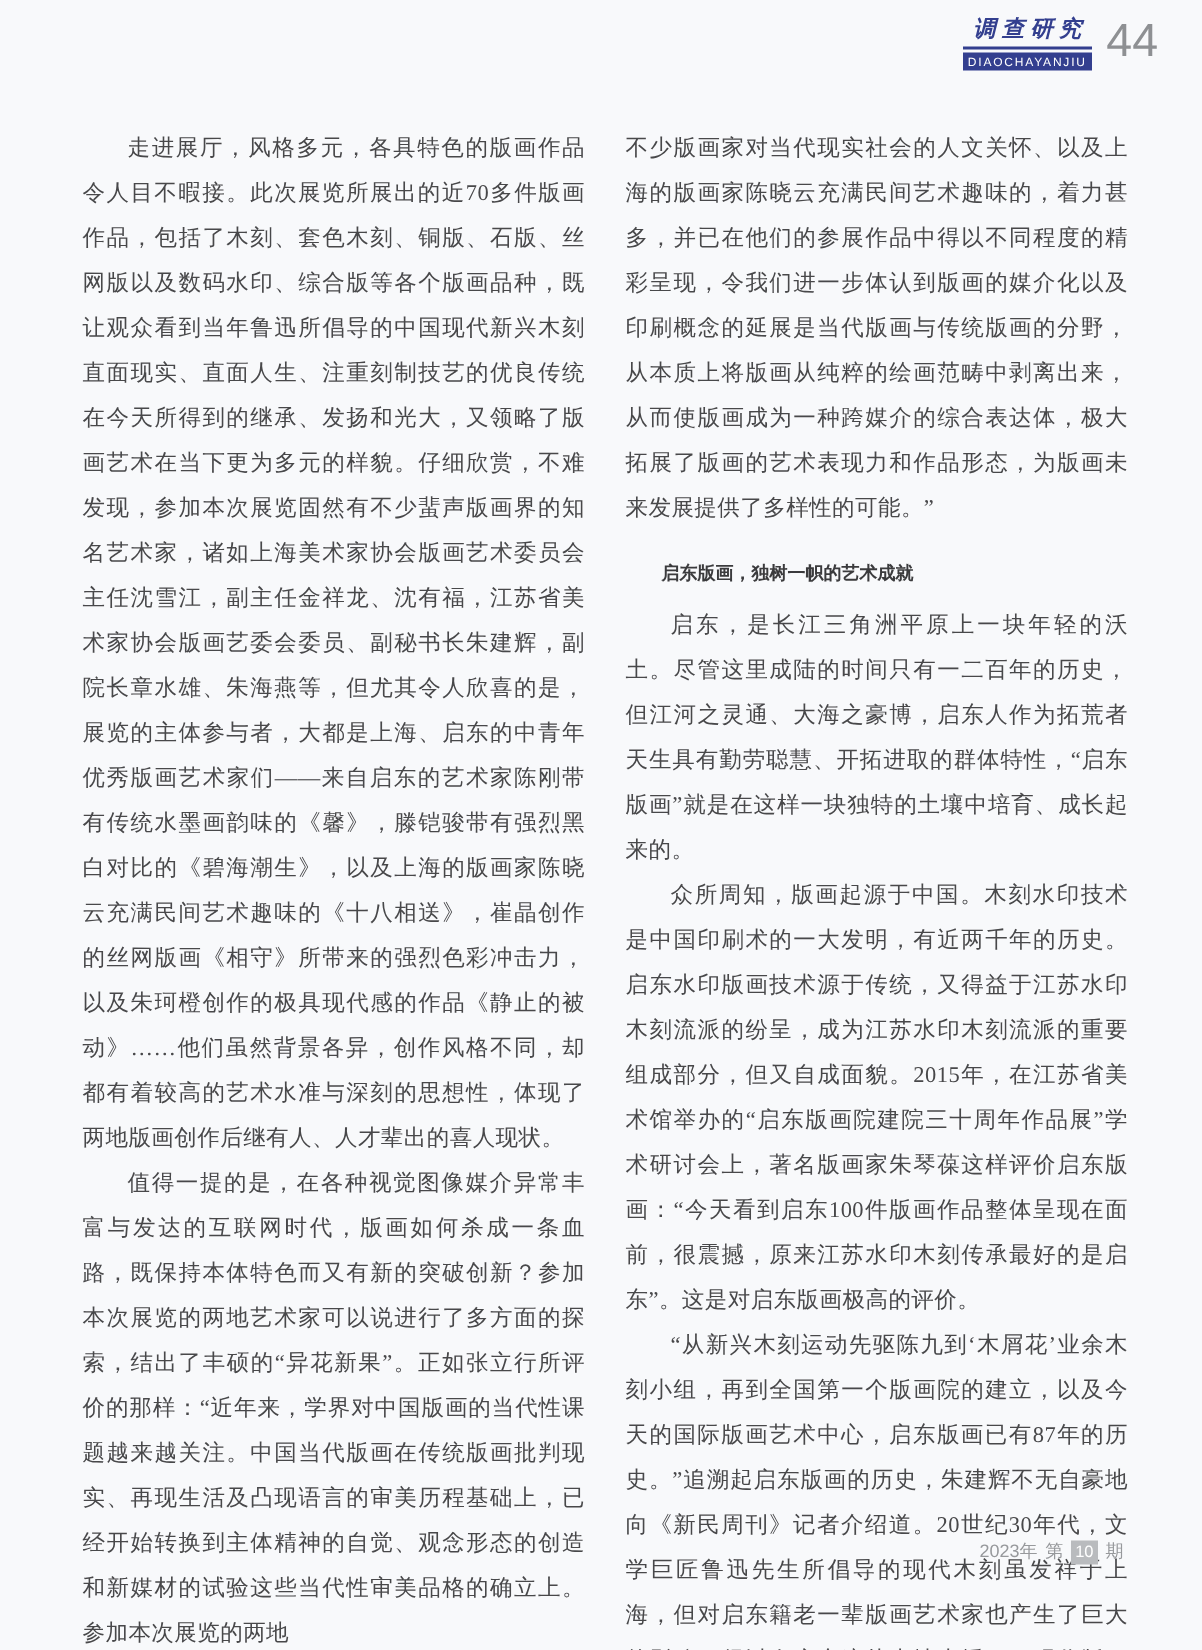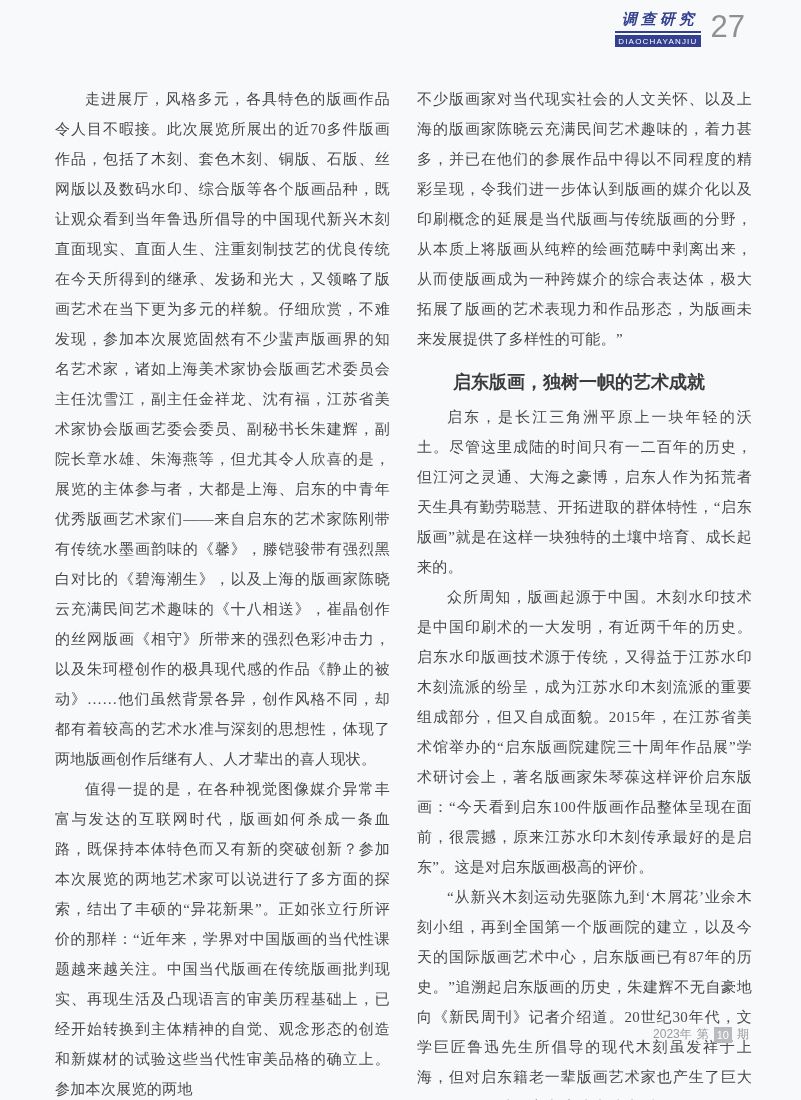--- a/index.html
+++ b/index.html
@@ -7,21 +7,21 @@
     width:801px;height:1100px;
     background:#f8f9fb;
     font-family:"Liberation Serif","DejaVu Serif",serif;
     position:relative;
     overflow:hidden;
   }
   .page{position:relative;width:801px;height:1100px;}
 
   
   .header{
-    position:absolute;top:10px;right:56px;
+    position:absolute;top:10px;right:29px;
     display:flex;align-items:flex-start;justify-content:space-between;
   }
   .masthead{display:flex;flex-direction:column;align-items:stretch;}
   .journal-title{
     font-family:"Liberation Serif","DejaVu Serif",serif;
     font-weight:bold;font-style:italic;
     font-size:15px;letter-spacing:4px;
     color:#333f8f;text-align:center;
     padding:0 2px 2px 6px;
     border-bottom:2px solid #333f8f;
@@ -51,21 +51,21 @@
     font-size:15px;line-height:30px;
     color:#48484a;
     text-align:justify;
     text-indent:2em;
     letter-spacing:0.3px;
   }
   .col p.continuation{text-indent:0;}
   .section-heading{
     font-family:"Liberation Sans","DejaVu Sans",sans-serif;
     font-weight:bold;
-    font-size:18px;line-height:30px;
+    font-size:12px;line-height:30px;
     color:#3b3b3d;
     margin:13px 0 5px;
     text-indent:2em;
   }
 
   
   .footer{
     position:absolute;top:1026px;right:52px;
     font-family:Liberation Sans, sans-serif;
     font-size:12px;color:#97999c;
@@ -82,21 +82,21 @@
 </head>
 <body>
 
 <div class="page">
 
   <div class="header">
     <div class="masthead">
       <div class="journal-title">调查研究</div>
       <div class="pinyin-box">DIAOCHAYANJIU</div>
     </div>
-    <div class="page-number">27</div>
+    <div class="page-number">44</div>
   </div>
 
   <div class="columns">
 
     <div class="col">
       <p>走进展厅，风格多元，各具特色的版画作品令人目不暇接。此次展览所展出的近70多件版画作品，包括了木刻、套色木刻、铜版、石版、丝网版以及数码水印、综合版等各个版画品种，既让观众看到当年鲁迅所倡导的中国现代新兴木刻直面现实、直面人生、注重刻制技艺的优良传统在今天所得到的继承、发扬和光大，又领略了版画艺术在当下更为多元的样貌。仔细欣赏，不难发现，参加本次展览固然有不少蜚声版画界的知名艺术家，诸如上海美术家协会版画艺术委员会主任沈雪江，副主任金祥龙、沈有福，江苏省美术家协会版画艺委会委员、副秘书长朱建辉，副院长章水雄、朱海燕等，但尤其令人欣喜的是，展览的主体参与者，大都是上海、启东的中青年优秀版画艺术家们——来自启东的艺术家陈刚带有传统水墨画韵味的《馨》，滕铠骏带有强烈黑白对比的《碧海潮生》，以及上海的版画家陈晓云充满民间艺术趣味的《十八相送》，崔晶创作的丝网版画《相守》所带来的强烈色彩冲击力，以及朱珂橙创作的极具现代感的作品《静止的被动》……他们虽然背景各异，创作风格不同，却都有着较高的艺术水准与深刻的思想性，体现了两地版画创作后继有人、人才辈出的喜人现状。</p>
       <p>值得一提的是，在各种视觉图像媒介异常丰富与发达的互联网时代，版画如何杀成一条血路，既保持本体特色而又有新的突破创新？参加本次展览的两地艺术家可以说进行了多方面的探索，结出了丰硕的“异花新果”。正如张立行所评价的那样：“近年来，学界对中国版画的当代性课题越来越关注。中国当代版画在传统版画批判现实、再现生活及凸现语言的审美历程基础上，已经开始转换到主体精神的自觉、观念形态的创造和新媒材的试验这些当代性审美品格的确立上。参加本次展览的两地</p>
     </div>
 
     <div class="col">

